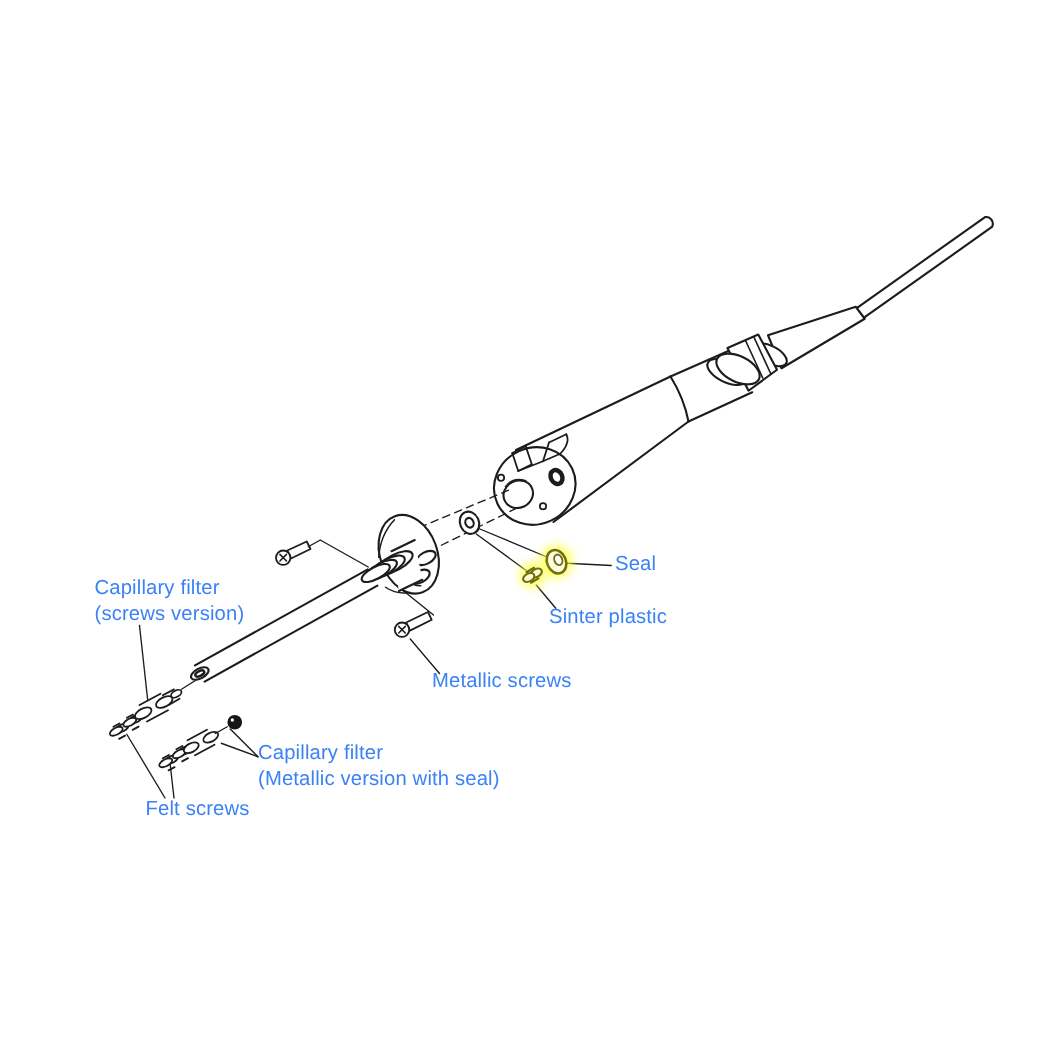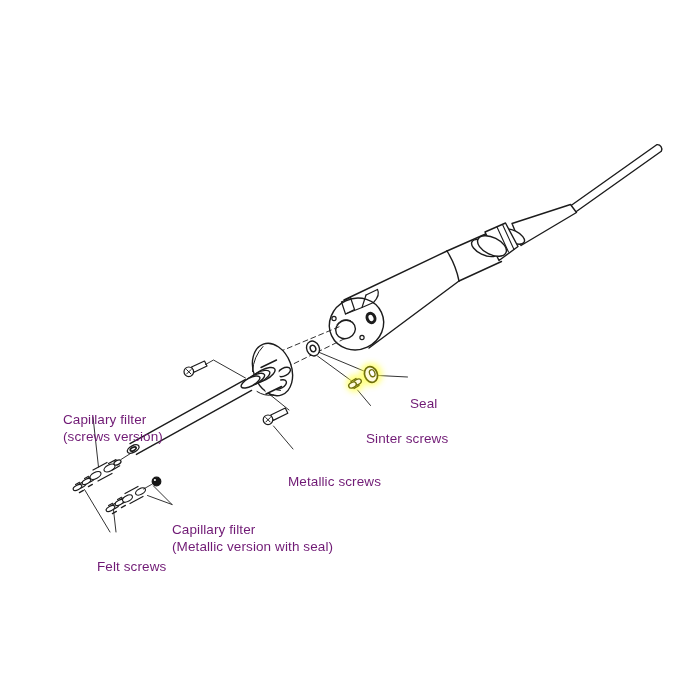--- a/index.html
+++ b/index.html
@@ -2,22 +2,22 @@
 <html><head>
 <meta charset="utf-8">
 <style>
   html,body{margin:0;padding:0;background:#ffffff;}
   .stage{
     position:relative;width:700px;height:700px;background:#ffffff;overflow:hidden;
     font-family:"Liberation Sans", sans-serif;
   }
   svg{position:absolute;left:0;top:0;}
   .lbl{
-    position:absolute;font-size:13.5px;line-height:16.5px;color:#701a75;
-    white-space:nowrap;letter-spacing:0.1px;margin-top:28px;
+    position:absolute;font-size:13.5px;line-height:16.5px;color:#3b82f6;
+    white-space:nowrap;letter-spacing:0.1px;
   }
 </style>
 </head>
 <body>
 
 <div class="stage">
 
 <svg width="700" height="700" viewBox="0 0 700 700">
   <defs>
     <filter id="glow" x="-120%" y="-120%" width="340%" height="340%">
@@ -195,21 +195,21 @@
   </g>
 </svg>
 
   <div class="lbl" style="left:63px;top:384px;">
     <div>Capillary filter</div>
     <div>(screws version)</div>
   </div>
 
   <div class="lbl" style="left:410px;top:368px;">Seal</div>
 
-  <div class="lbl" style="left:366px;top:403px;">Sinter screws</div>
+  <div class="lbl" style="left:366px;top:403px;">Sinter plastic</div>
 
   <div class="lbl" style="left:288px;top:446px;">Metallic screws</div>
 
   <div class="lbl" style="left:172px;top:494px;">
     <div>Capillary filter</div>
     <div>(Metallic version with seal)</div>
   </div>
 
   <div class="lbl" style="left:97px;top:531px;">Felt screws</div>
 

